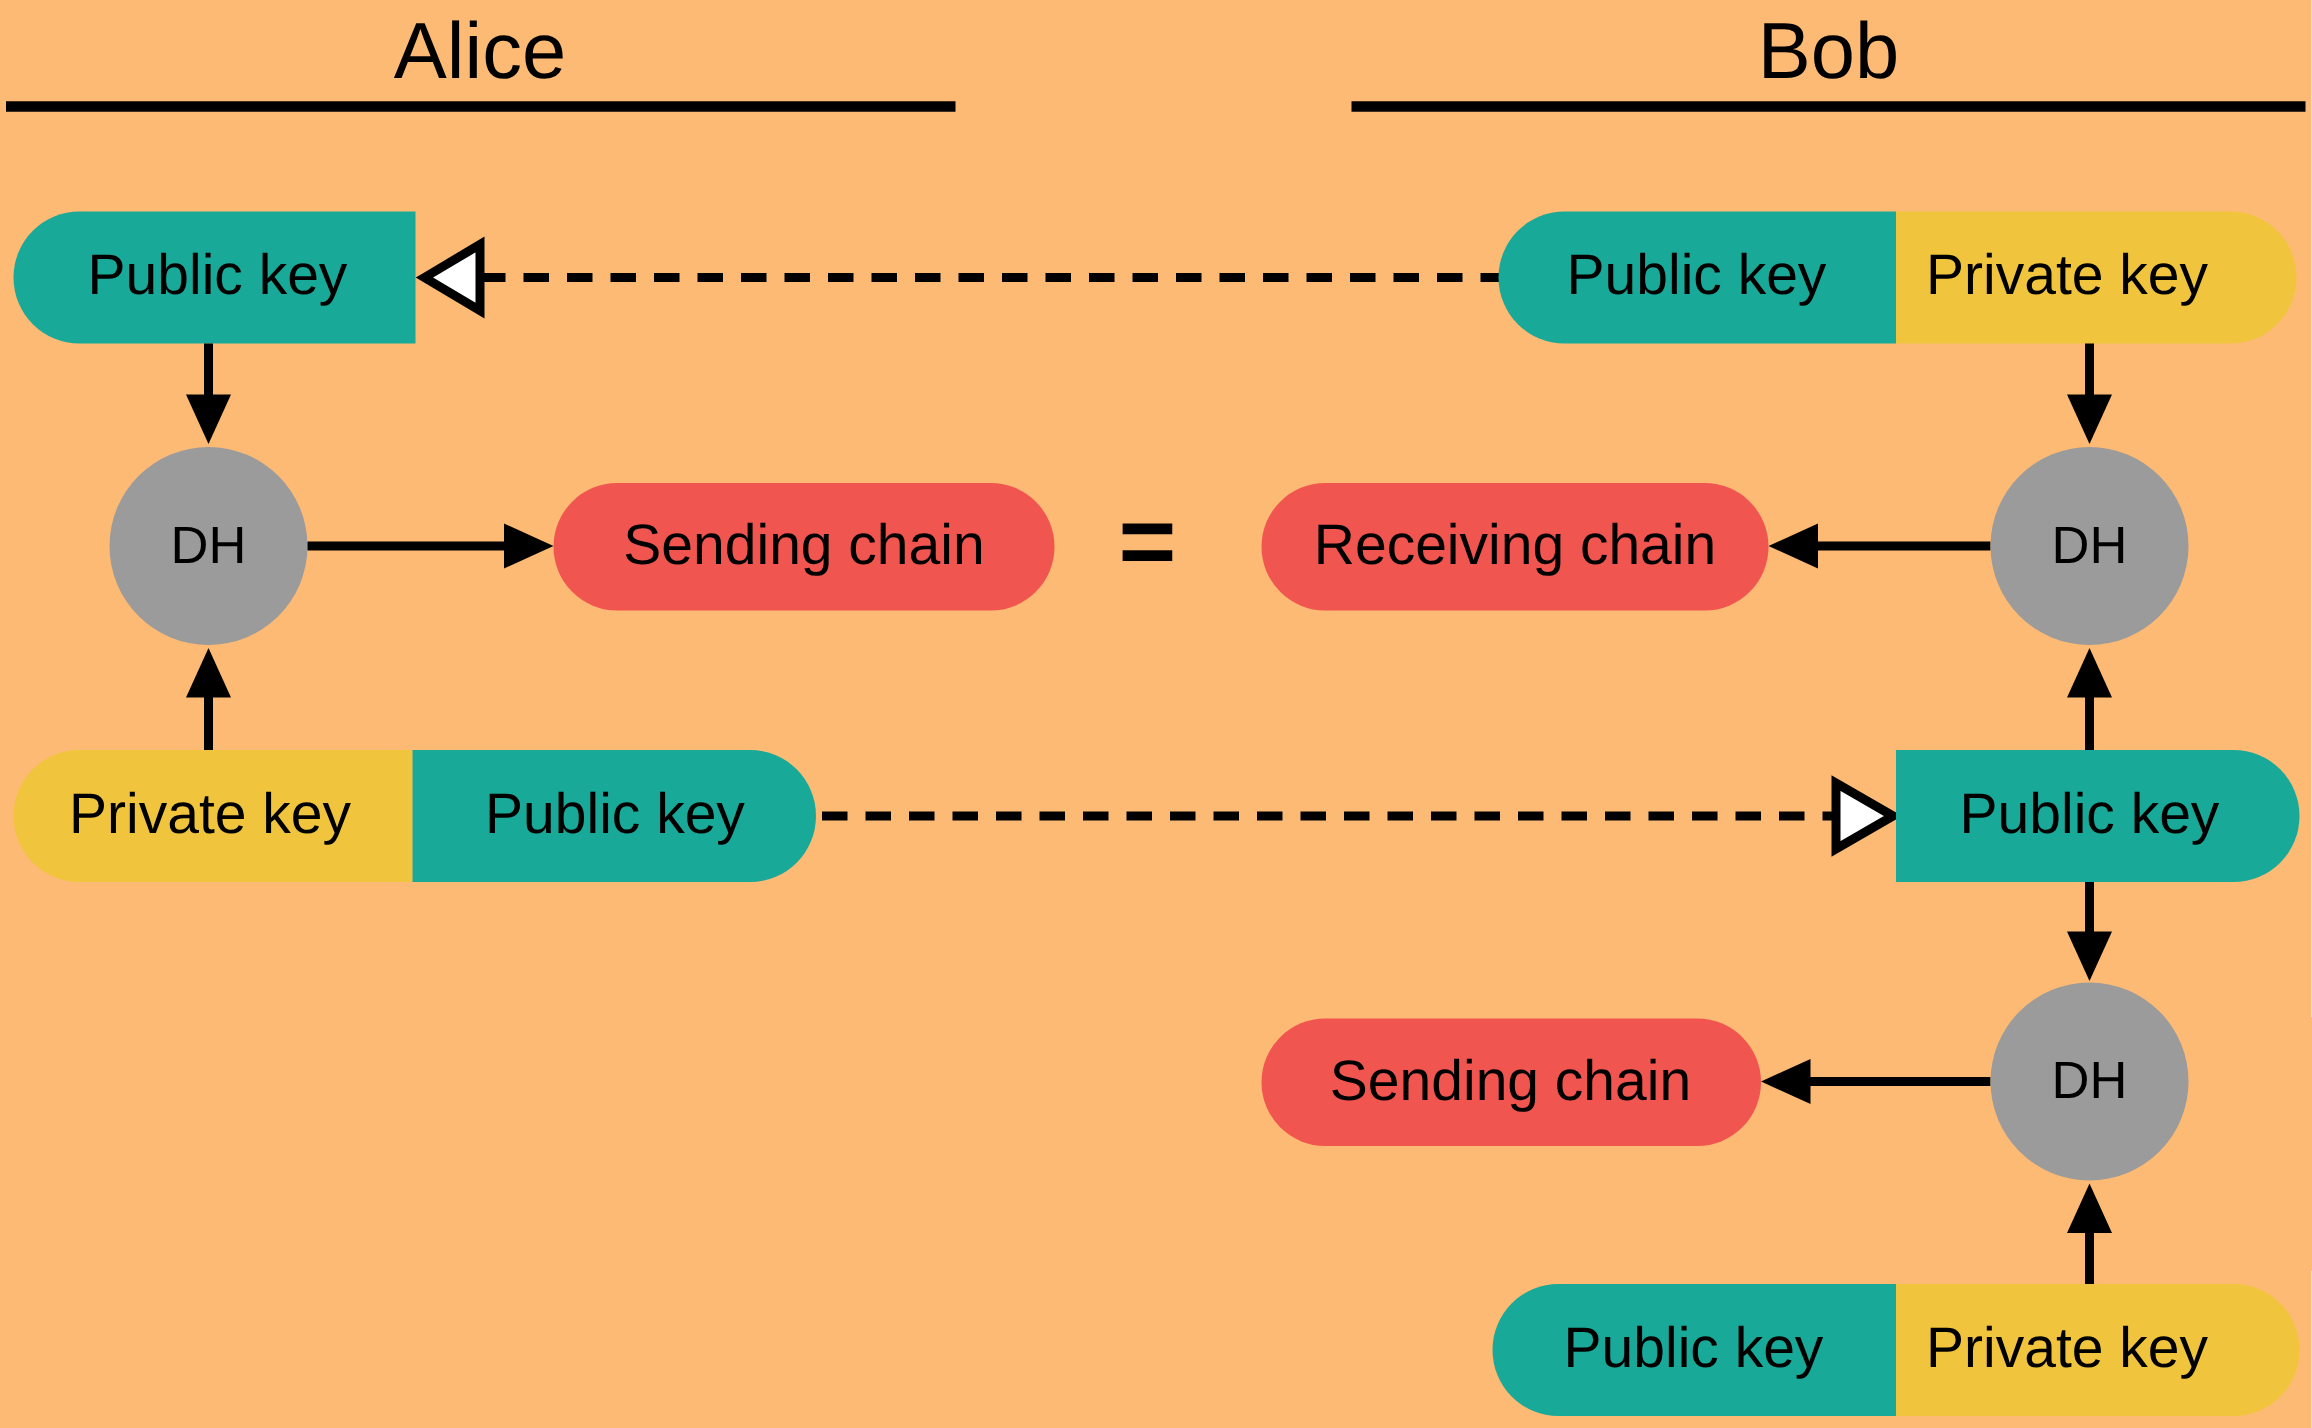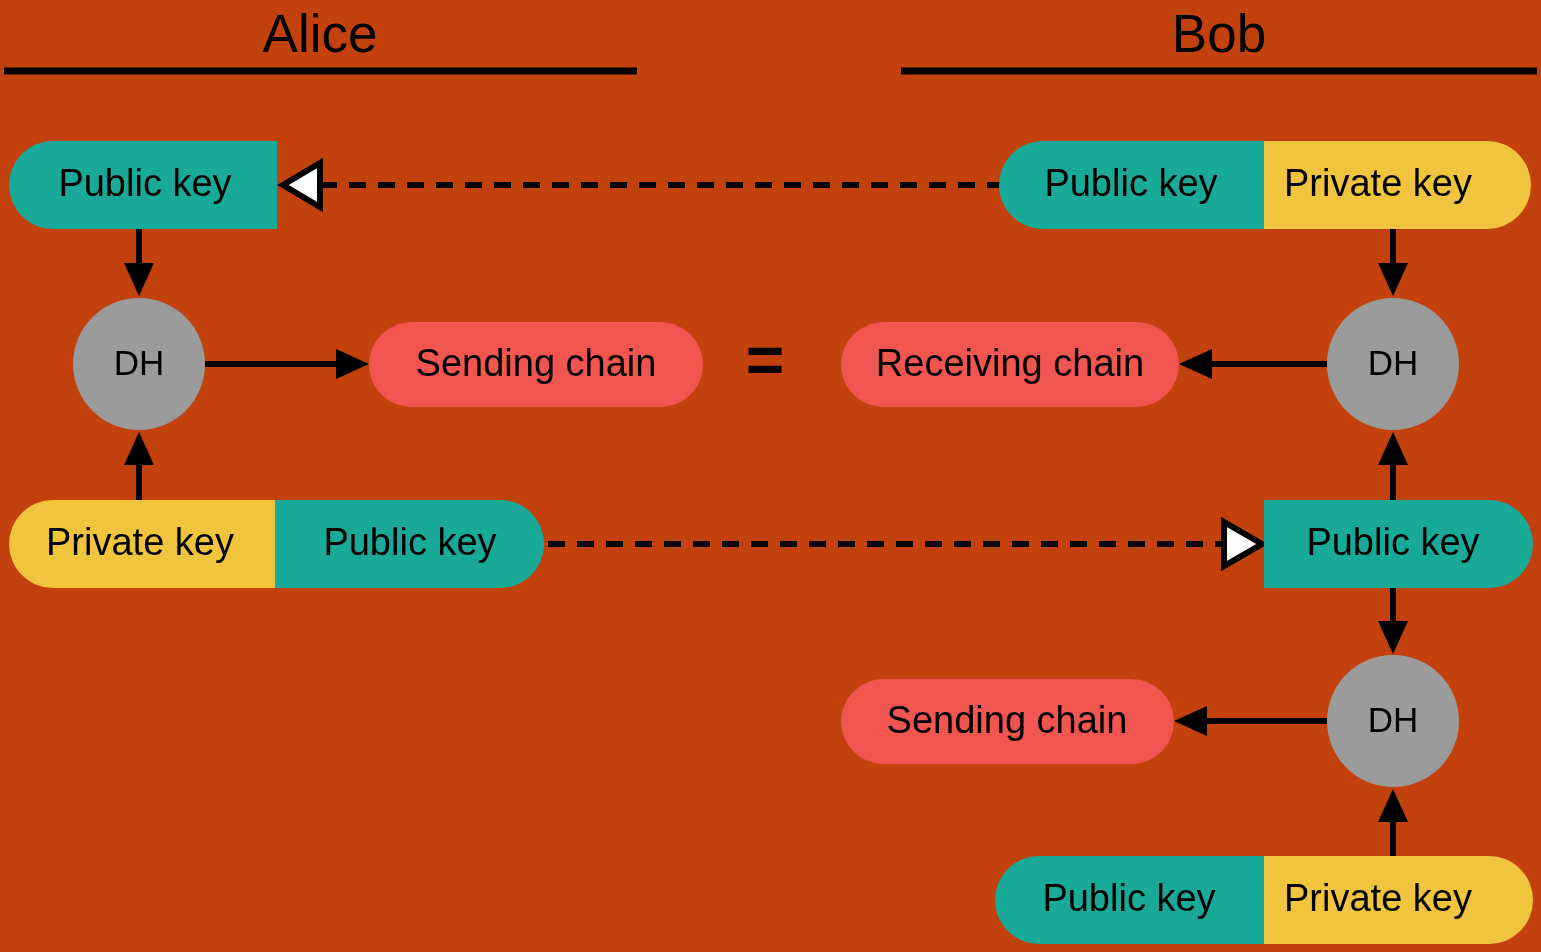--- a/index.html
+++ b/index.html
@@ -10,21 +10,21 @@
   body {
     width: 1541px;
     height: 952px;
     overflow: hidden;
     font-family: "Liberation Sans", sans-serif;
   }
   #diagram-root {
     position: relative;
     width: 1541px;
     height: 952px;
-    background: #c2410c;
+    background: #fdba74;
   }
   svg.canvas {
     position: absolute;
     inset: 0;
     width: 1541px;
     height: 952px;
     display: block;
   }
   text {
     font-family: "Liberation Sans", sans-serif;

